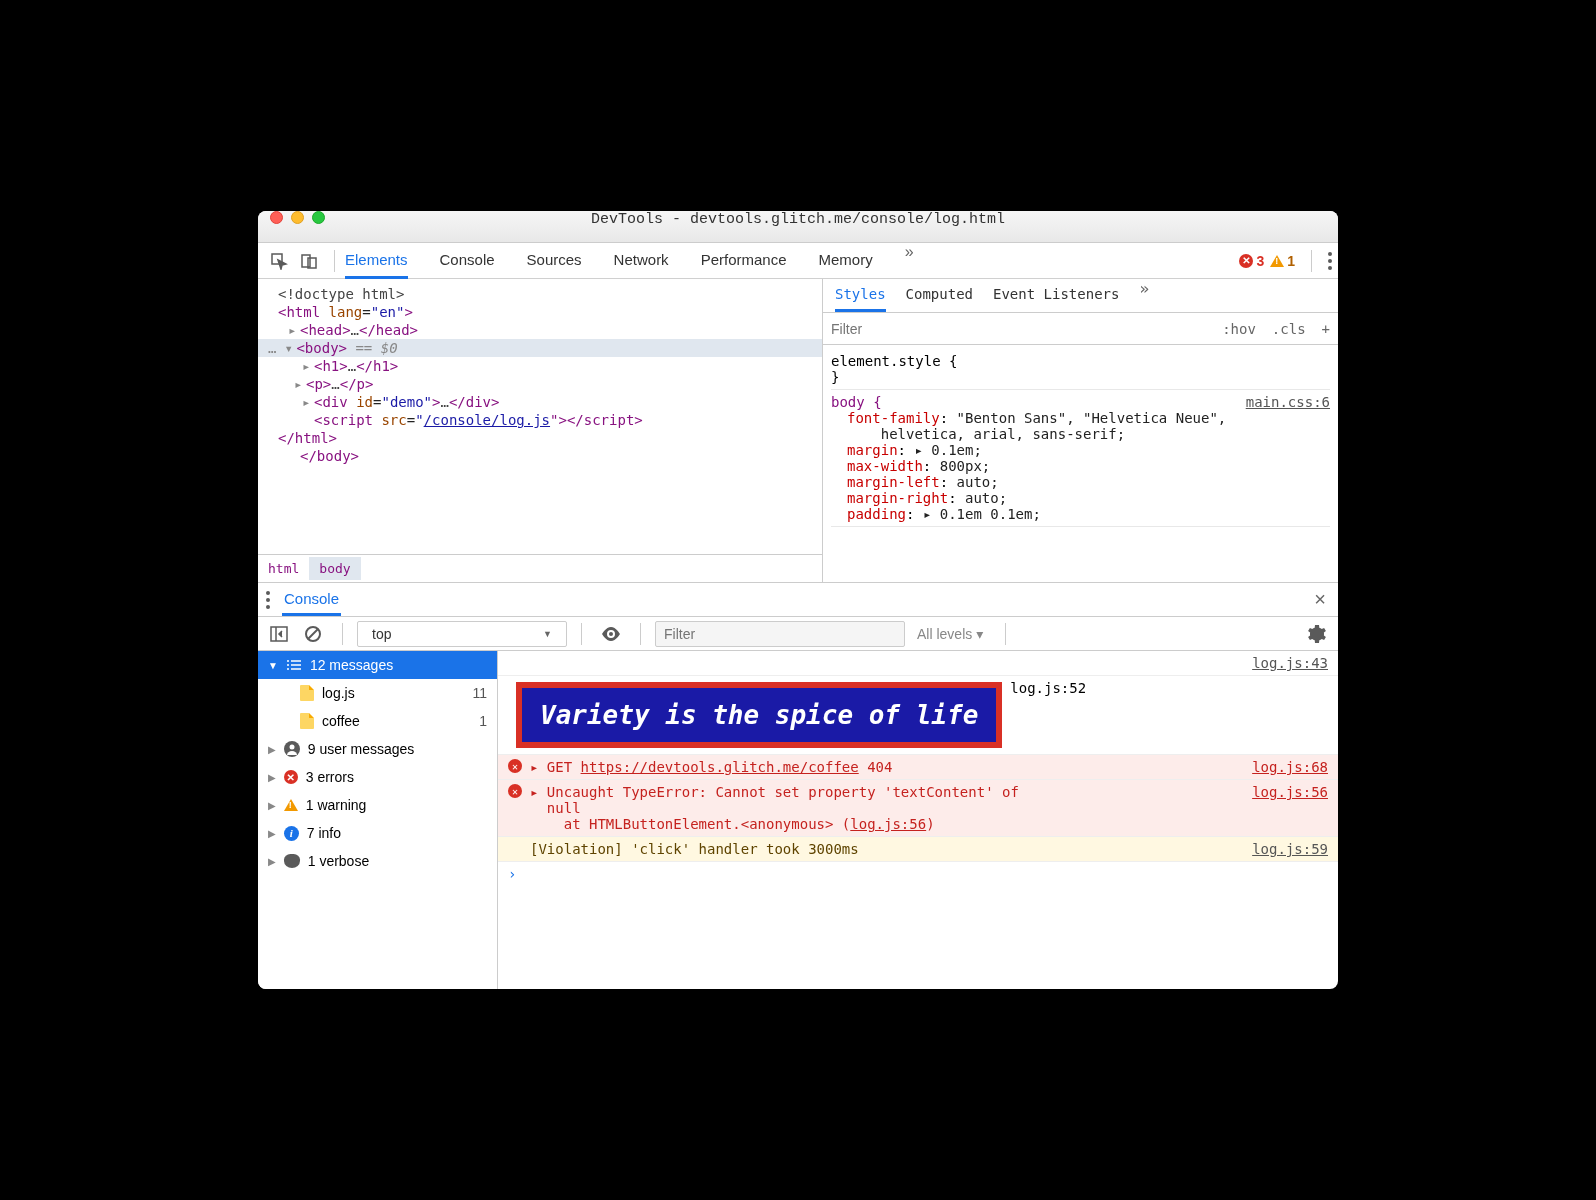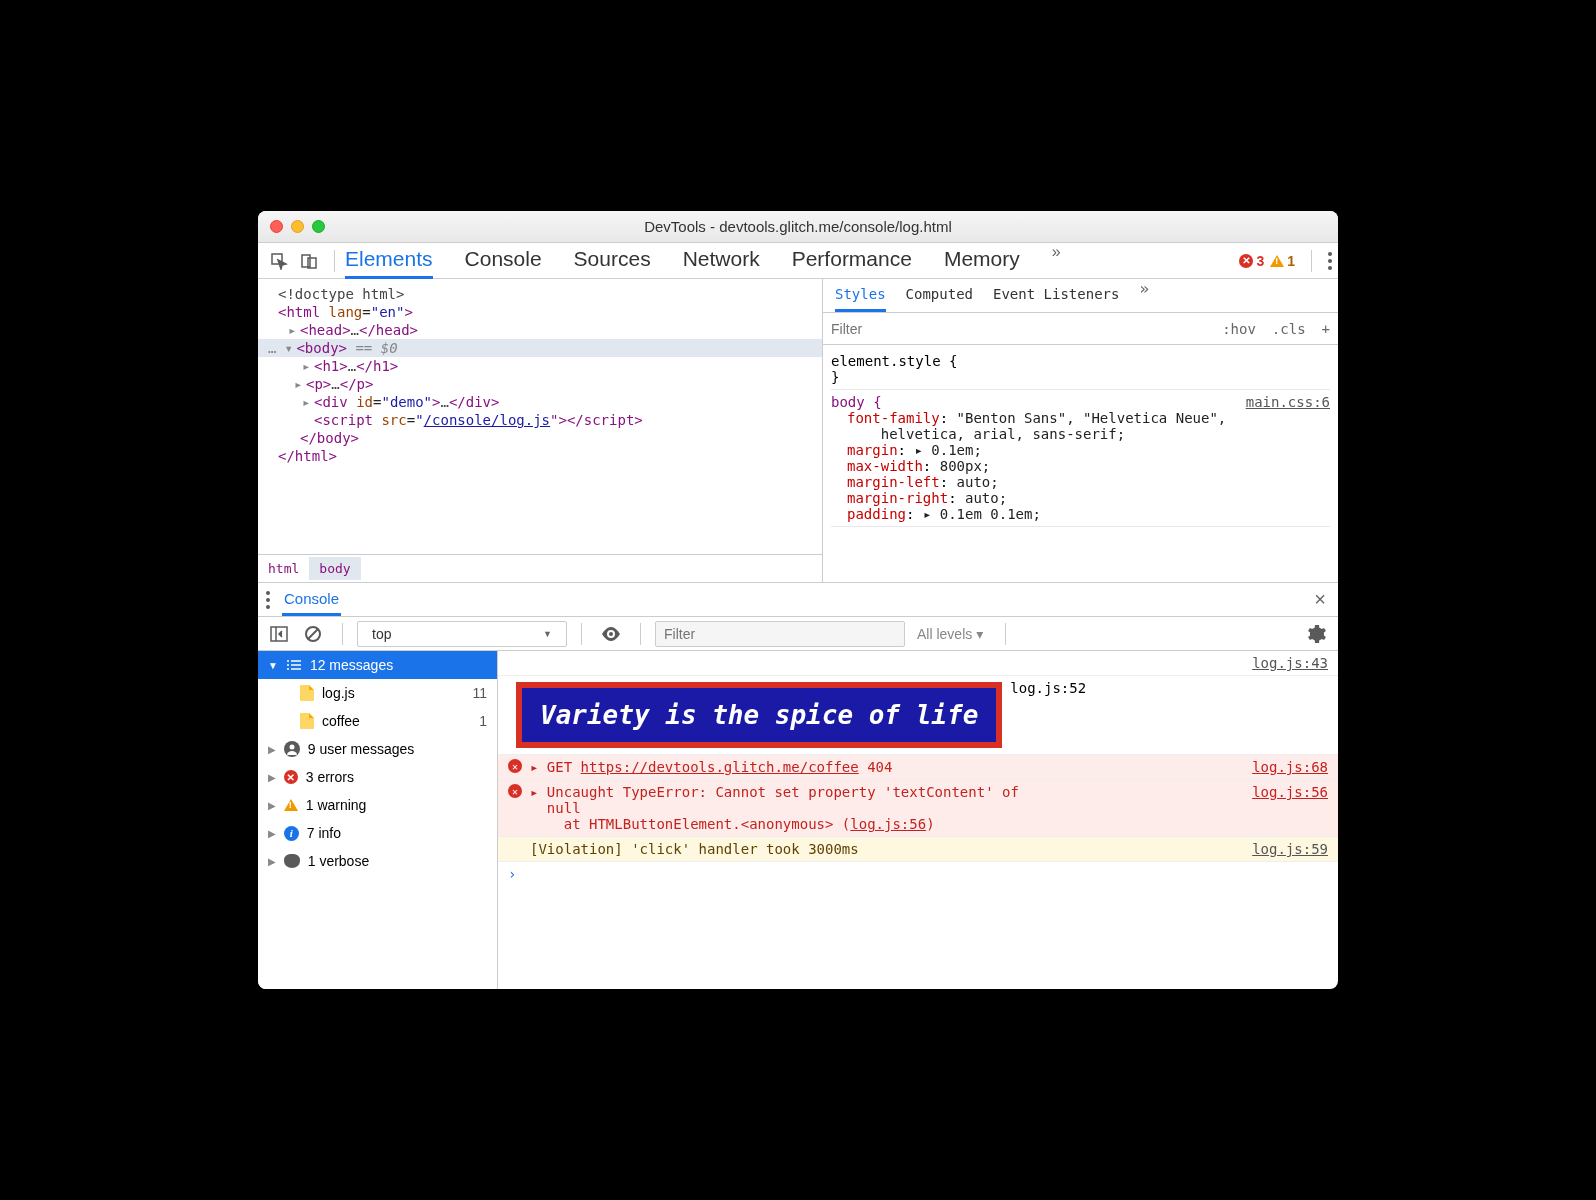--- a/index.html
+++ b/index.html
@@ -1,29 +1,29 @@
 <!DOCTYPE html>
 <html><head>
 <meta charset="utf-8">
 <style>
 * { box-sizing: border-box; margin: 0; padding: 0; }
 body { background: #000; font-family: -apple-system, "Helvetica Neue", Arial, sans-serif; font-size: 14px; display: flex; align-items: center; justify-content: center; width: 1596px; height: 1200px; }
 .window { width: 1080px; height: 778px; background: #fff; border-radius: 8px; box-shadow: 0 20px 60px rgba(0,0,0,.5); overflow: hidden; display: flex; flex-direction: column; }
-.titlebar { height: 32px; background: linear-gradient(#f6f6f6,#e8e8e8); border-bottom: 1px solid #ccc; display: flex; align-items: center; padding: 0 12px; position: relative; }
+.titlebar { height: 32px; background: linear-gradient(#f6f6f6,#e8e8e8); border-bottom: 1px solid #ccc; display: flex; padding: 0 12px; position: relative; font-family: Liberation Mono, monospace; }
 .traffic { display: flex; gap: 8px; }
 .dot { width: 13px; height: 13px; border-radius: 50%; }
 .dot.red { background: #ff5f57; border: .5px solid #e14239; }
 .dot.yel { background: #febc2e; border: .5px solid #dfa022; }
 .dot.grn { background: #28c840; border: .5px solid #1ba92a; }
 .wtitle { position: absolute; left: 0; right: 0; text-align: center; font-size: 15px; color: #333; }
 .toolbar { height: 36px; border-bottom: 1px solid #d0d0d0; display: flex; align-items: center; padding: 0 6px; }
 .tb-ico { width: 22px; height: 22px; display: inline-flex; align-items: center; justify-content: center; color: #5a5a5a; margin: 0 4px; cursor: pointer; }
 .tb-sep { width: 1px; height: 22px; background: #ccc; margin: 0 10px; }
 .tabs { display: flex; gap: 32px; flex: 1; align-items: stretch; height: 36px; }
-.tab { color: #333; font-size: 21px; display: flex; align-items: center; cursor: pointer; border-bottom: 3px solid transparent; }
+.tab { color: #333; font-size: 15px; display: flex; align-items: center; cursor: pointer; border-bottom: 3px solid transparent; }
 .tab.active { color: #1a73e8; border-bottom-color: #1a73e8; font-weight: 500; }
 .tb-right { display: flex; align-items: center; gap: 6px; margin-left: auto; }
 .errbadge { display: flex; align-items: center; gap: 3px; font-size: 14px; font-weight: 600; }
 .circ { width: 14px; height: 14px; border-radius: 50%; display: inline-flex; align-items: center; justify-content: center; font-size: 10px; color: #fff; font-weight: bold; }
 .circ.err { background: #d93025; }
 .tri { width: 0; height: 0; border-left: 7px solid transparent; border-right: 7px solid transparent; border-bottom: 12px solid #f29900; display: inline-block; position: relative; }
 .tri::after { content: "!"; position: absolute; top: 1px; left: -2px; color: #fff; font-size: 9px; font-weight: bold; }
 .kebab { display: inline-flex; flex-direction: column; gap: 3px; cursor: pointer; }
 .kebab span { width: 4px; height: 4px; background: #5a5a5a; border-radius: 50%; }
 .main { display: flex; height: 304px; border-bottom: 1px solid #ccc; }
@@ -149,22 +149,22 @@
     <div class="dom">
       <div class="domtree">
         <div class="domline txt" style="padding-left:20px">&lt;!doctype html&gt;</div>
         <div class="domline" style="padding-left:20px"><span class="tag">&lt;html</span><span class="attr"> lang</span>=<span class="val">"en"</span><span class="tag">&gt;</span></div>
         <div class="domline" style="padding-left:30px"><span class="arrow">▸</span><span class="tag">&lt;head&gt;</span><span class="txt">…</span><span class="tag">&lt;/head&gt;</span></div>
         <div class="domline sel" style="padding-left:10px"><span class="txt" style="color:#888">…</span><span class="arrow" style="margin-left:8px">▾</span><span class="tag">&lt;body&gt;</span><span class="eq0"> == $0</span></div>
         <div class="domline" style="padding-left:44px"><span class="arrow">▸</span><span class="tag">&lt;h1&gt;</span><span class="txt">…</span><span class="tag">&lt;/h1&gt;</span></div>
         <div class="domline" style="padding-left:36px"><span class="arrow">▸</span><span class="tag">&lt;p&gt;</span><span class="txt">…</span><span class="tag">&lt;/p&gt;</span></div>
         <div class="domline" style="padding-left:44px"><span class="arrow">▸</span><span class="tag">&lt;div</span><span class="attr"> id</span>=<span class="val">"demo"</span><span class="tag">&gt;</span><span class="txt">…</span><span class="tag">&lt;/div&gt;</span></div>
         <div class="domline" style="padding-left:56px"><span class="tag">&lt;script</span><span class="attr"> src</span>=<span class="val">"</span><span class="val link">/console/log.js</span><span class="tag">"&gt;</span><span class="tag">&lt;/script&gt;</span></div>
+        <div class="domline" style="padding-left:20px"><span class="tag">&lt;/html&gt;</span></div>
         <div class="domline" style="padding-left:42px"><span class="tag">&lt;/body&gt;</span></div>
-        <div class="domline" style="padding-left:20px"><span class="tag">&lt;/html&gt;</span></div>
       </div>
       <div class="crumb">
         <span style="color:#881280">html</span>
         <span class="active" style="color:#881280">body</span>
       </div>
     </div>
 
     <div class="styles">
       <div class="stabs">
         <span class="stab active">Styles</span>

